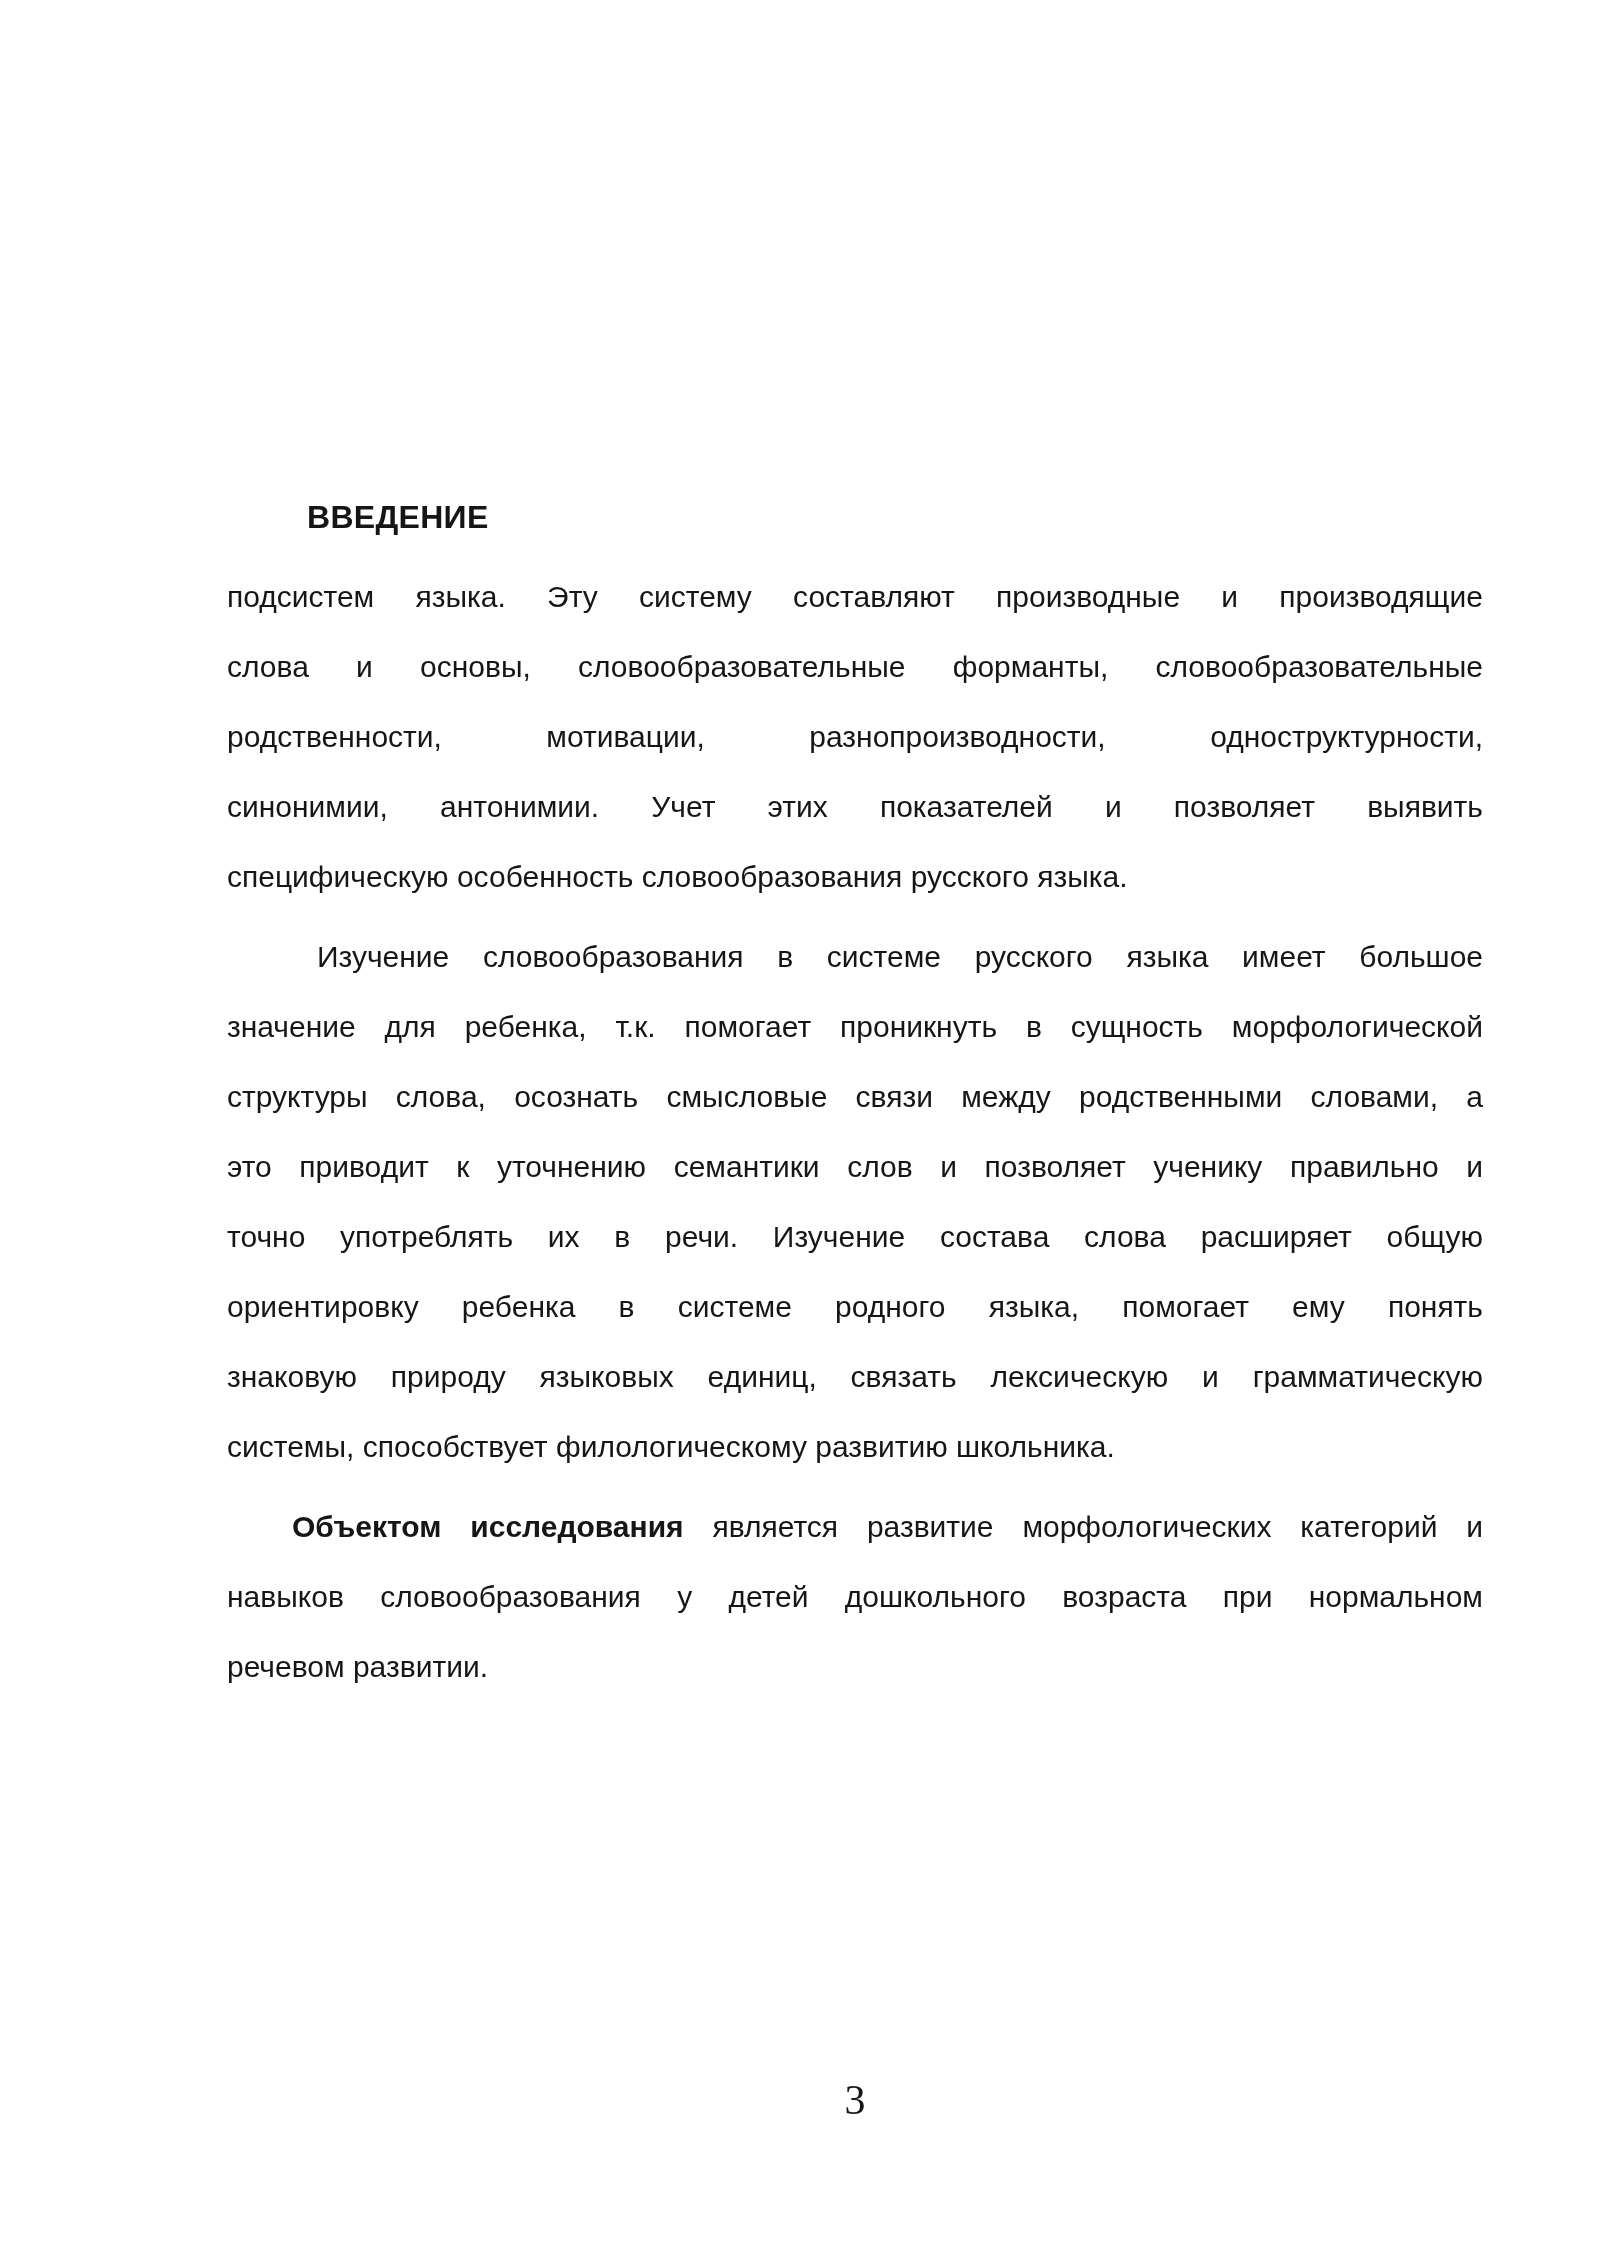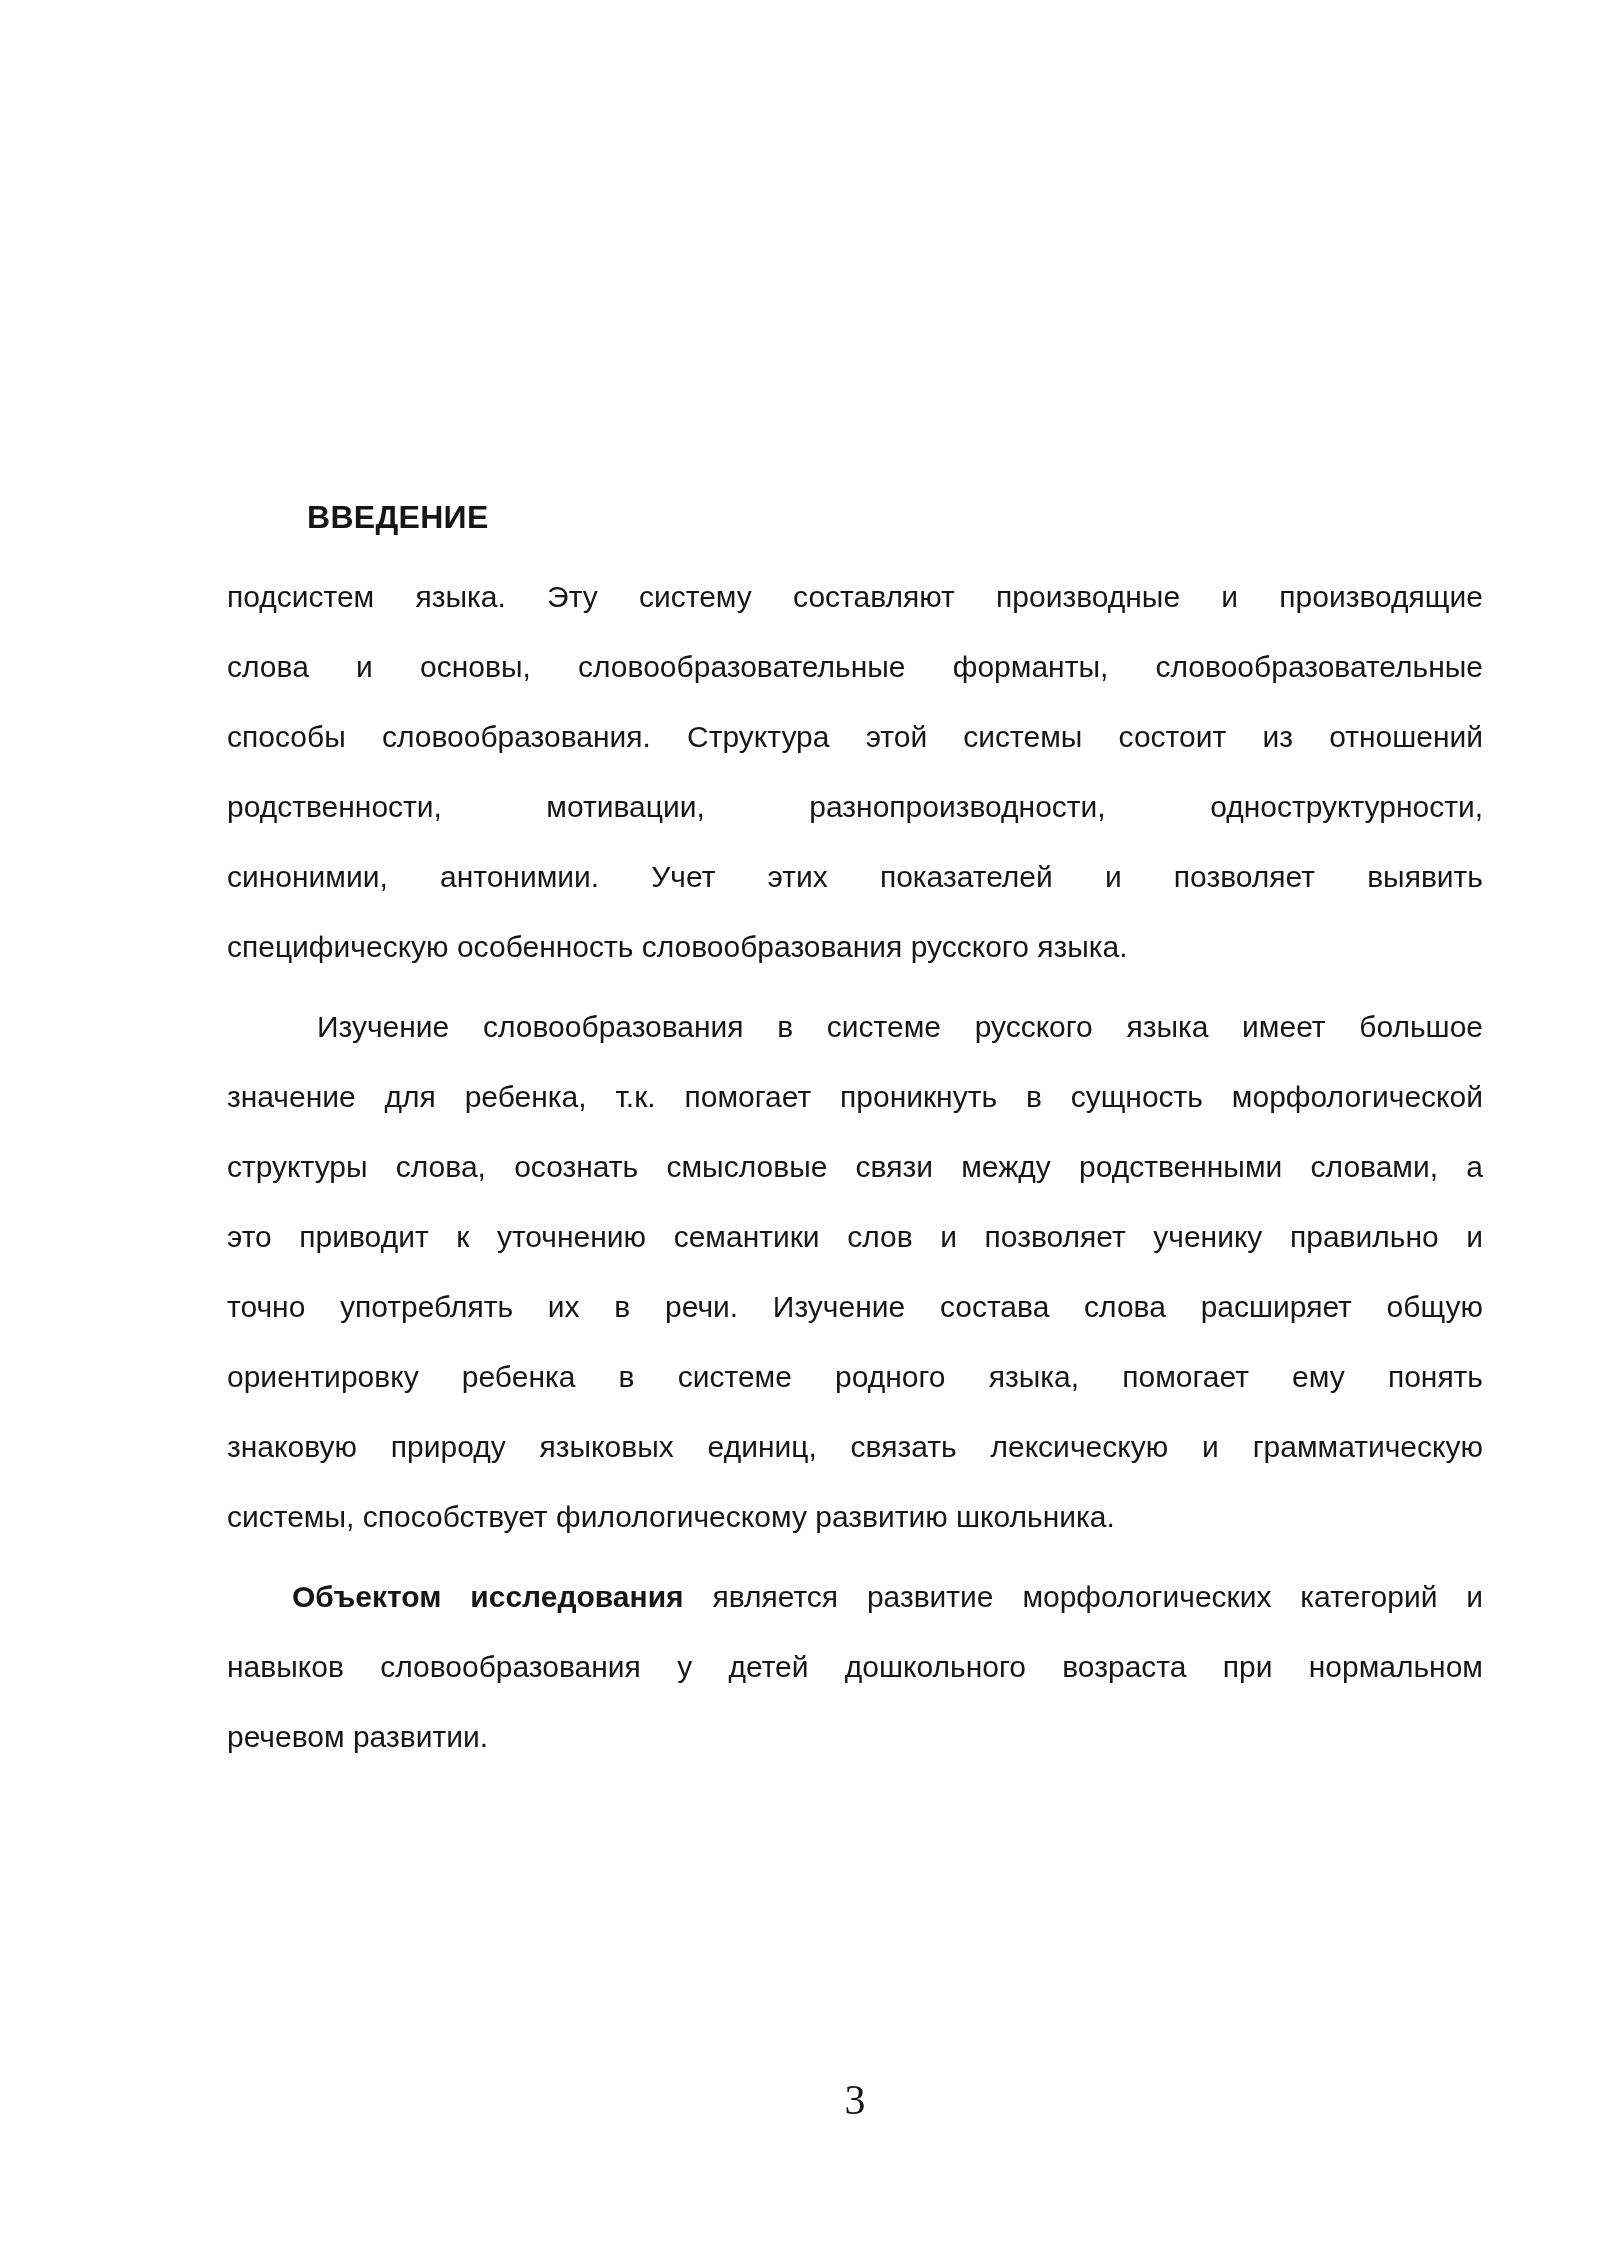--- a/index.html
+++ b/index.html
@@ -61,21 +61,20 @@
 </head>
 <body>
 
 <div class="page">
   <div class="content">
     <div class="title-line">ВВЕДЕНИЕ</div>
     <div>
         <div class="paragraph">
           <div class="line just"><span>подсистем языка. Эту систему составляют производные и производящие</span></div>
           <div class="line just"><span>слова и основы, словообразовательные форманты, словообразовательные</span></div>
-          <div class="line just"><span>способы словообразования. Структура этой системы состоит из отношений</span></div>
           <div class="line just"><span>родственности, мотивации, разнопроизводности, одноструктурности,</span></div>
           <div class="line just"><span>синонимии, антонимии. Учет этих показателей и позволяет выявить</span></div>
           <div class="line"><span>специфическую особенность словообразования русского языка.</span></div>
         </div>
         <div class="paragraph">
           <div class="line just" style="padding-left: 90px;"><span>Изучение словообразования в системе русского языка имеет большое</span></div>
           <div class="line just"><span>значение для ребенка, т.к. помогает проникнуть в сущность морфологической</span></div>
           <div class="line just"><span>структуры слова, осознать смысловые связи между родственными словами, а</span></div>
           <div class="line just"><span>это приводит к уточнению семантики слов и позволяет ученику правильно и</span></div>
           <div class="line just"><span>точно употреблять их в речи. Изучение состава слова расширяет общую</span></div>

